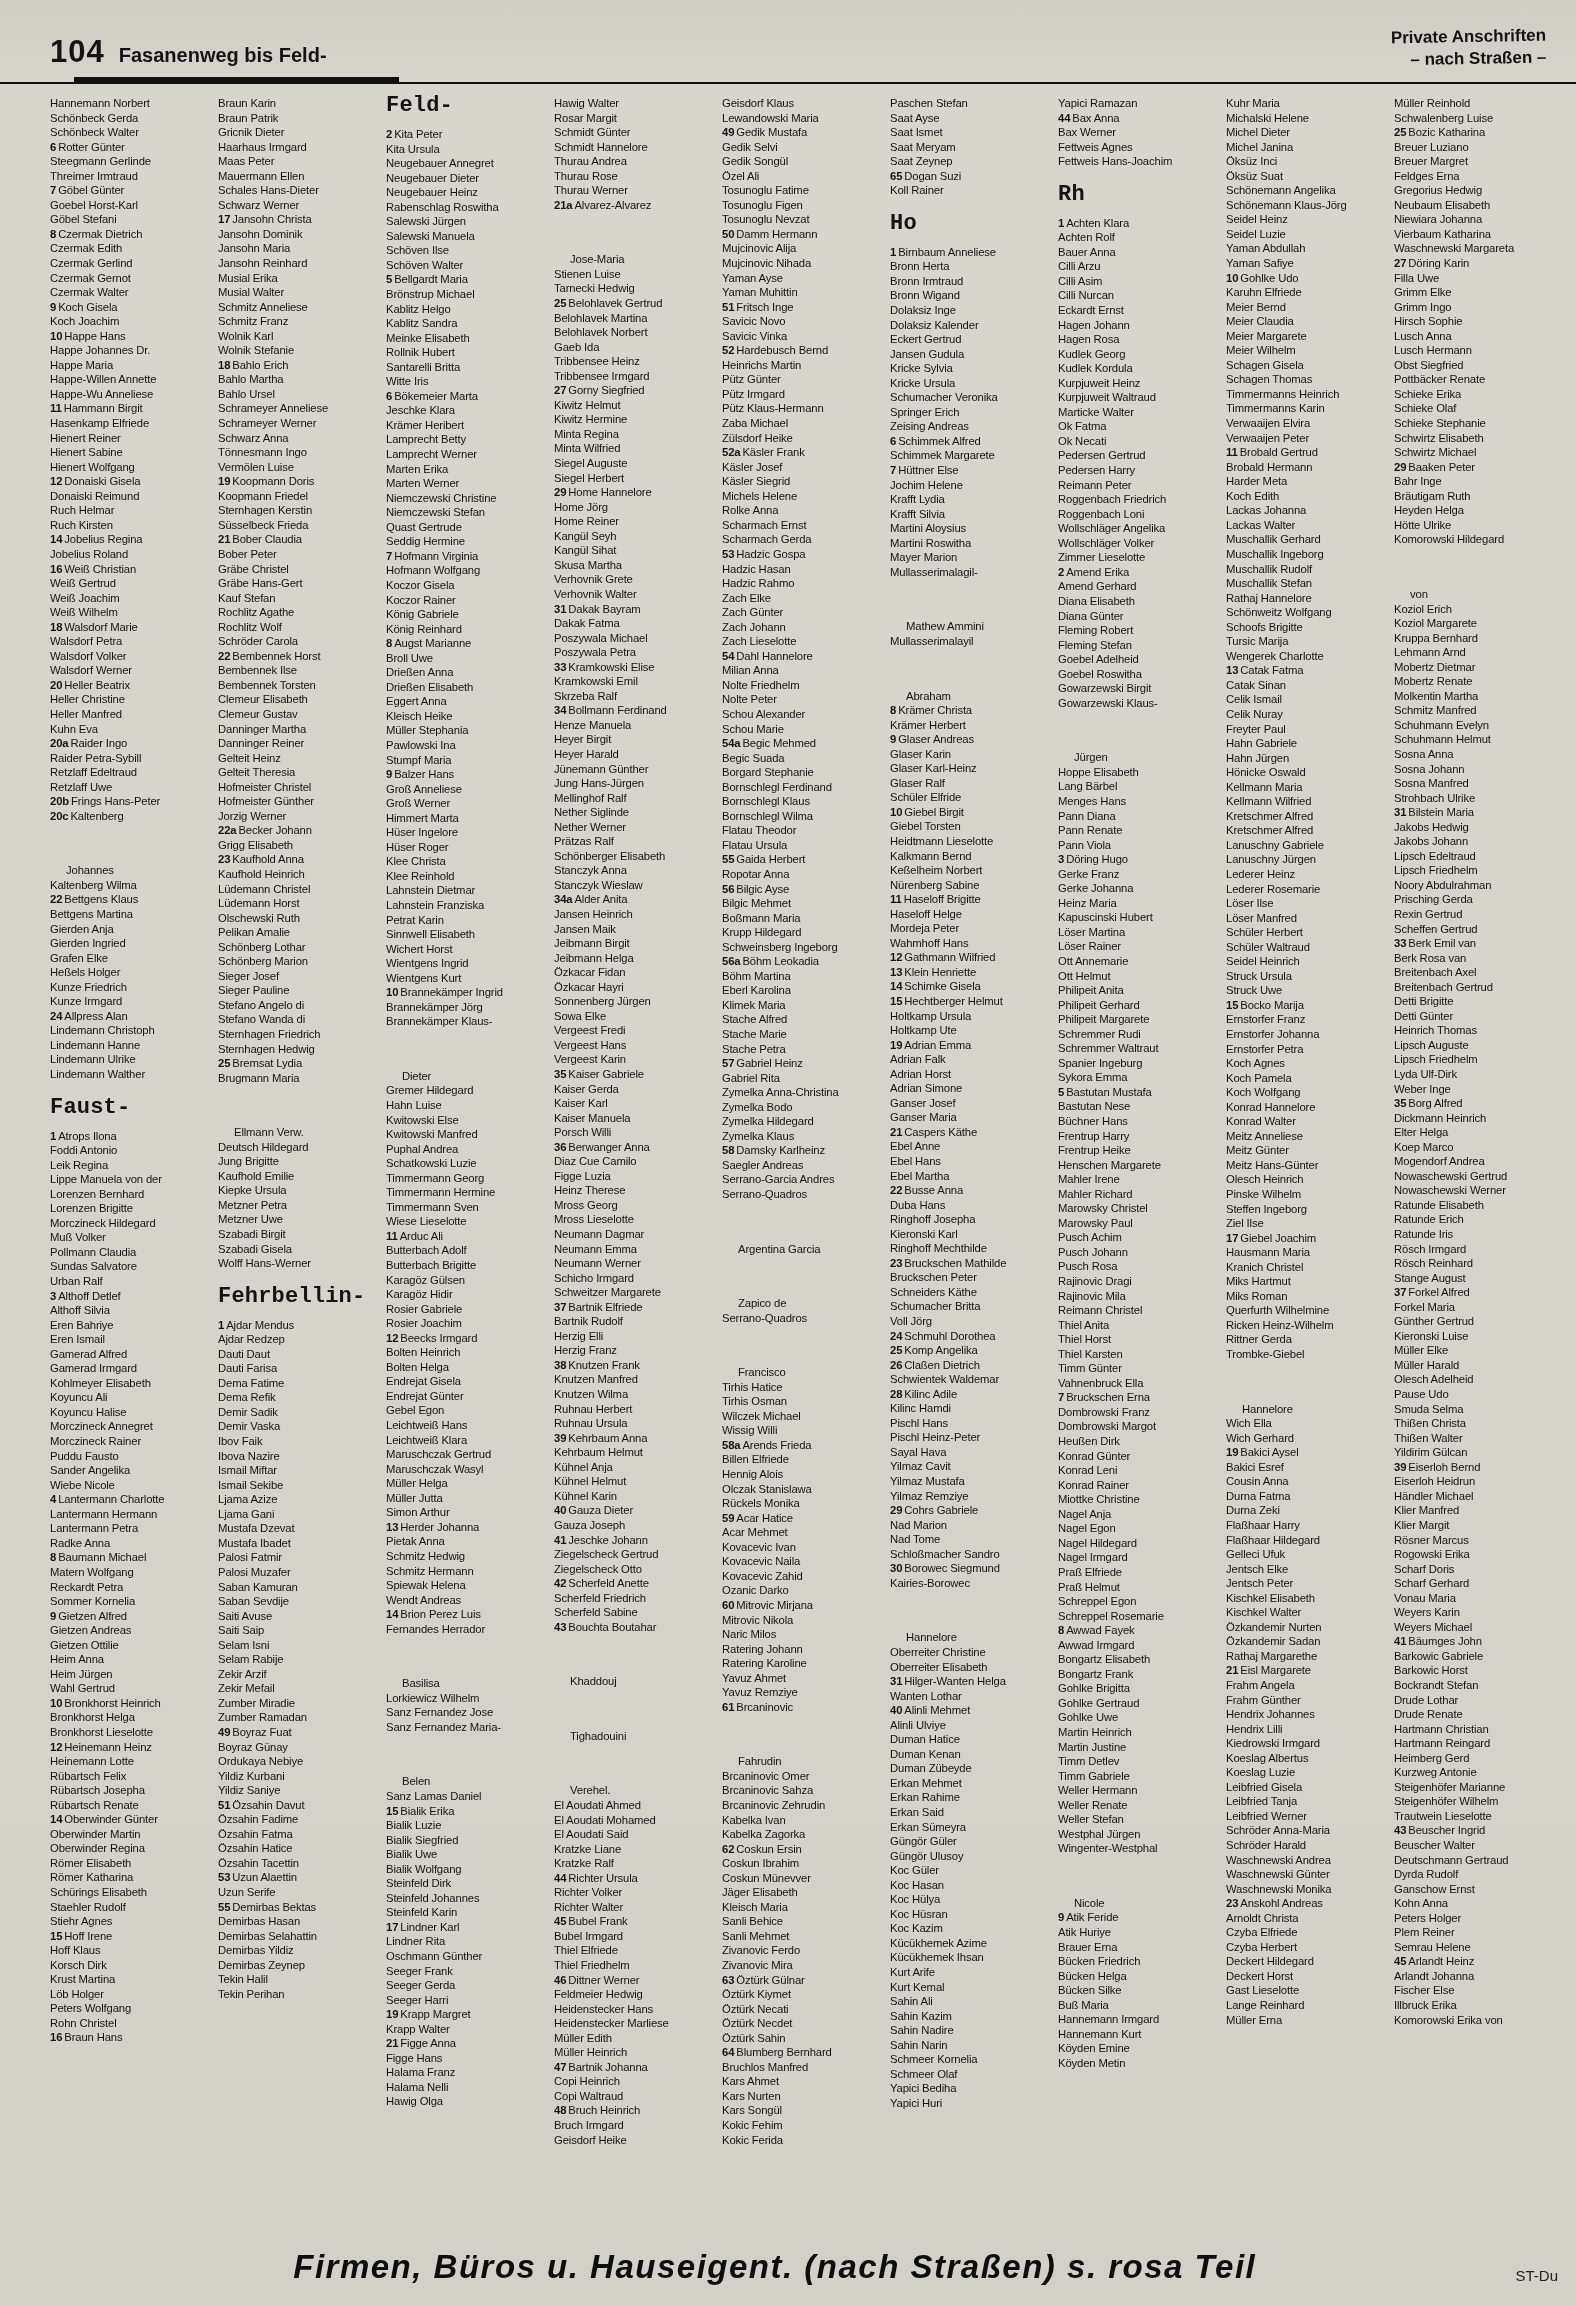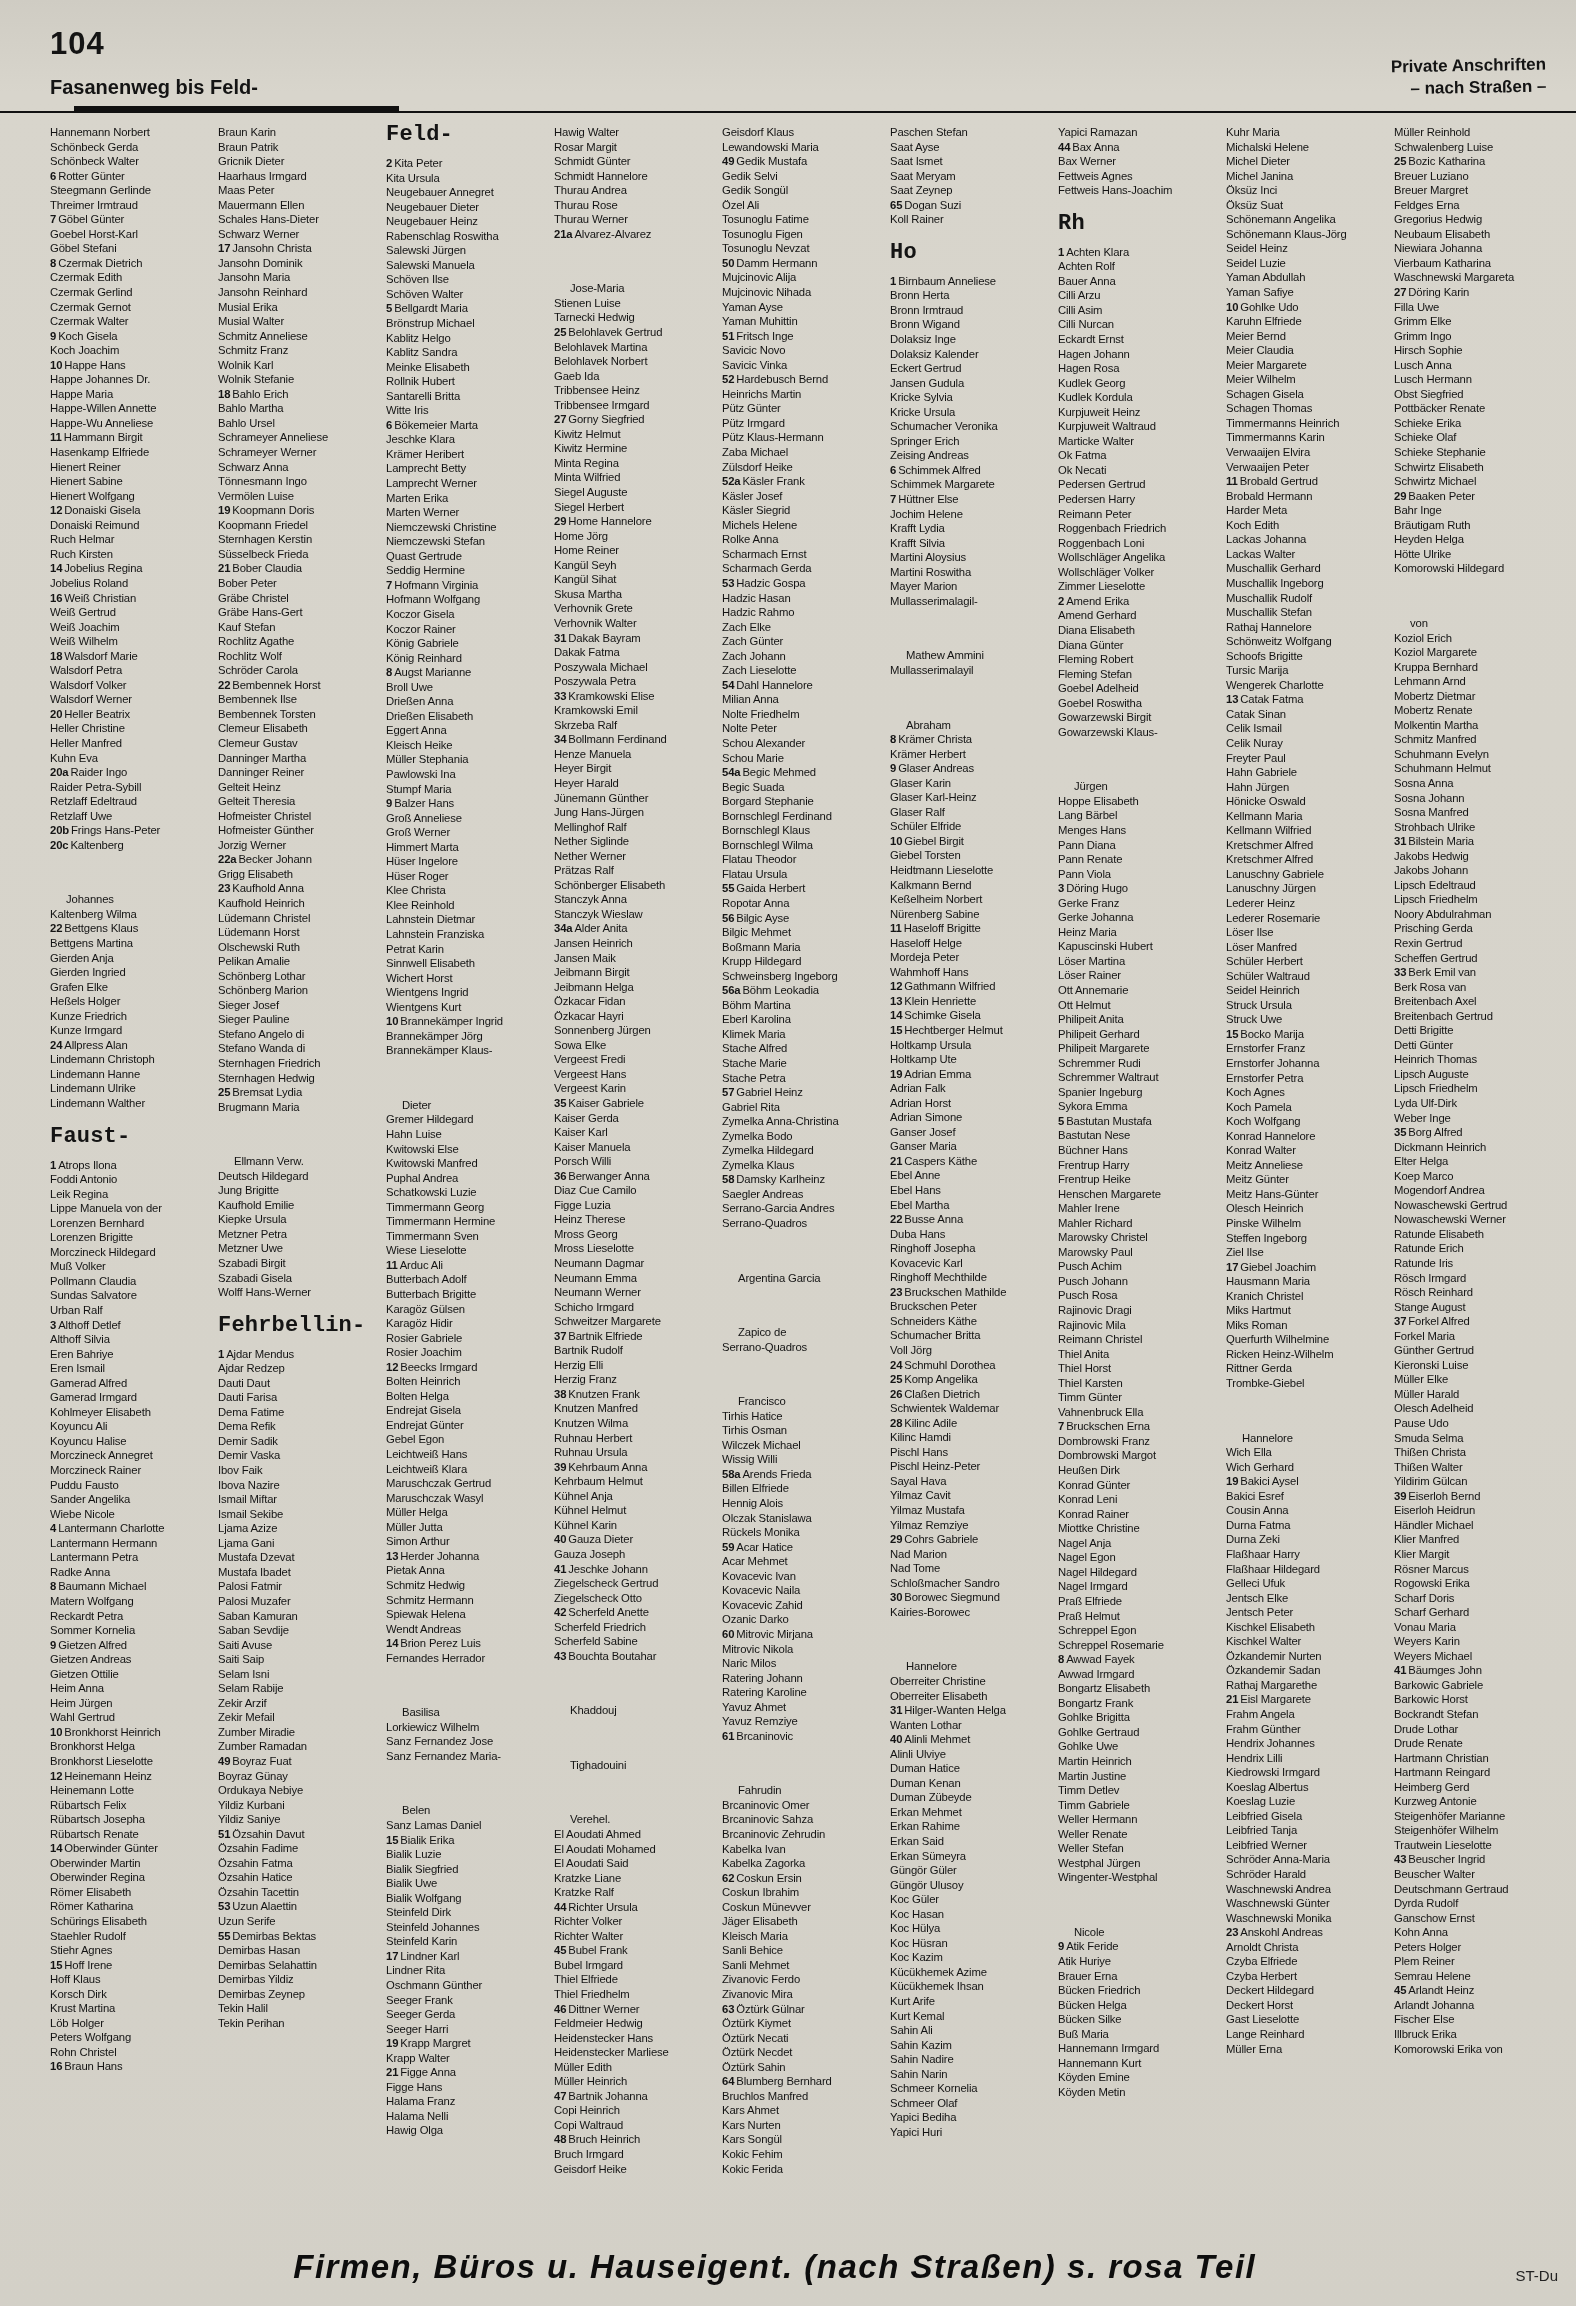--- a/index.html
+++ b/index.html
@@ -1,21 +1,21 @@
 <!DOCTYPE html>
 <html><head>
 <meta charset="utf-8">
 <style>
   html,body{margin:0;padding:0;}
   .page{position:relative;width:1576px;height:2306px;background:#d6d3ca;
         font-family:"Liberation Sans",sans-serif;color:#141414;overflow:hidden;
         background-image:linear-gradient(180deg,#cfccc3 0%,#d8d5cc 4%,#d6d3ca 60%,#d3d0c7 100%);}
   .hdr{display:flex;justify-content:space-between;align-items:flex-end;
        padding:26px 30px 6px 50px;}
-  .hdr-left{display:flex;align-items:baseline;gap:14px;flex-direction:column;}
+  .hdr-left{display:flex;align-items:baseline;gap:14px;}
   .pgnum{font-size:31px;font-weight:bold;letter-spacing:1px;}
   .pgtitle{font-size:20px;font-weight:bold;text-align:center;}
   .hdr-right{text-align:right;font-size:17px;font-weight:bold;line-height:22px;transform:rotate(-1deg);}
   .rule{position:relative;height:6px;margin:0 0 4px 0;border-bottom:2px solid #111;}
   .rule .bar{position:absolute;left:74px;bottom:-1px;width:325px;height:6px;background:#111;}
   .cols{display:flex;gap:6px;padding:8px 18px 0 50px;}
   .col{flex:0 0 162px;width:162px;}
   .entry{font-size:11.3px;line-height:14.55px;white-space:nowrap;letter-spacing:-0.15px;}
   .entry b{padding-right:2px;}
   .entry.cont{padding-left:16px;margin-top:40px;}
@@ -764,21 +764,21 @@
         <div class="entry">Adrian Simone</div>
         <div class="entry">Ganser Josef</div>
         <div class="entry">Ganser Maria</div>
         <div class="entry"><b>21</b>Caspers Käthe</div>
         <div class="entry">Ebel Anne</div>
         <div class="entry">Ebel Hans</div>
         <div class="entry">Ebel Martha</div>
         <div class="entry"><b>22</b>Busse Anna</div>
         <div class="entry">Duba Hans</div>
         <div class="entry">Ringhoff Josepha</div>
-        <div class="entry">Kovacevic Karl</div>
+        <div class="entry">Kieronski Karl</div>
         <div class="entry">Ringhoff Mechthilde</div>
         <div class="entry"><b>23</b>Bruckschen Mathilde</div>
         <div class="entry">Bruckschen Peter</div>
         <div class="entry">Schneiders Käthe</div>
         <div class="entry">Schumacher Britta</div>
         <div class="entry">Voll Jörg</div>
         <div class="entry"><b>24</b>Schmuhl Dorothea</div>
         <div class="entry"><b>25</b>Komp Angelika</div>
         <div class="entry"><b>26</b>Claßen Dietrich</div>
         <div class="entry">Schwientek Waldemar</div>

